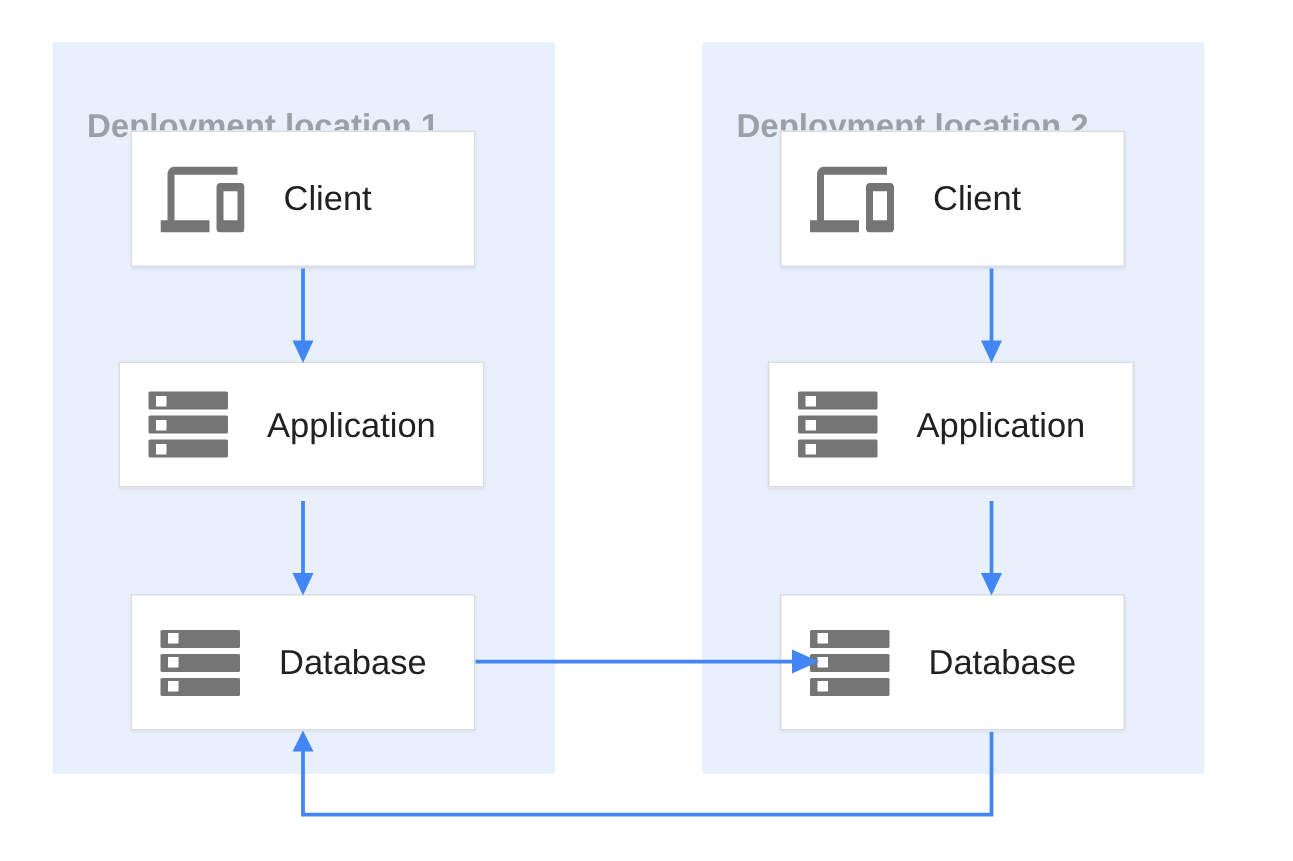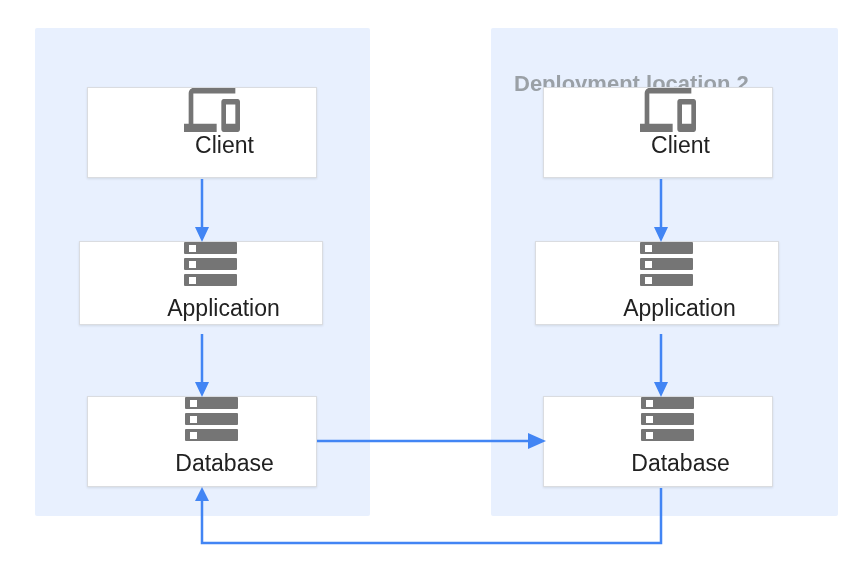--- a/index.html
+++ b/index.html
@@ -17,40 +17,39 @@
   }
   .panel {
     position: absolute;
     top: 28px;
     width: 335px;
     height: 488px;
     background: var(--panel-background, #e8f0fe);
     border-radius: 2px;
   }
   .panel-1 { left: 35px; }
-  .panel-2 { left: 491px; padding-left: 12px; }
+  .panel-2 { left: 468px; }
   .panel-title {
     position: absolute;
     left: 23px;
     top: 25px;
     font-size: 22px;
     line-height: 1.2;
     color: var(--panel-title-text, #9aa0a6);
     white-space: nowrap;
   }
   .node {
     position: absolute;
     box-sizing: border-box;
     background: var(--node-background, #ffffff);
     border: 1px solid var(--node-border, #dadce0);
     box-shadow: 0 1px 2px rgba(60,64,67,0.12);
     display: flex;
     align-items: center;
     padding-left: 19px;
-    flex-direction: column;
   }
   .node-client      { left: 52px; top: 59px;  width: 230px; height: 91px; }
   .node-application { left: 44px; top: 213px; width: 244px; height: 84px; }
   .node-database    { left: 52px; top: 368px; width: 230px; height: 91px; }
   .node-label {
     margin-left: 26px;
     font-size: 23px;
     color: var(--node-label-text, #212121);
     white-space: nowrap;
   }
@@ -92,20 +91,21 @@
     fill: var(--arrow, #4285f4);
     stroke: none;
   }
 </style>
 </head>
 <body>
 
 <div class="canvas">
 
   <section class="panel panel-1">
+    <h2 class="panel-title">Deployment location 1</h2>
 
     <div class="node node-client">
       <span class="icon-devices">
         <svg width="56" height="44" viewBox="0 4 24 16" preserveAspectRatio="none" aria-hidden="true">
           <path d="M4 6h18V4H4c-1.1 0-2 .9-2 2v11H0v3h14v-3H4V6zm19 2h-6c-.55 0-1 .45-1 1v10c0 .55.45 1 1 1h6c.55 0 1-.45 1-1V9c0-.55-.45-1-1-1zm-1 9h-4v-7h4v7z"></path>
         </svg>
       </span>
       <span class="node-label">Client</span>
     </div>
 

